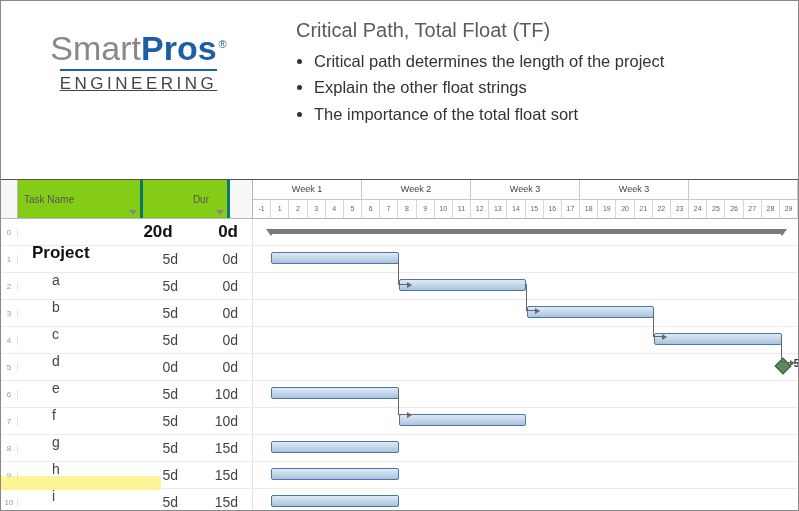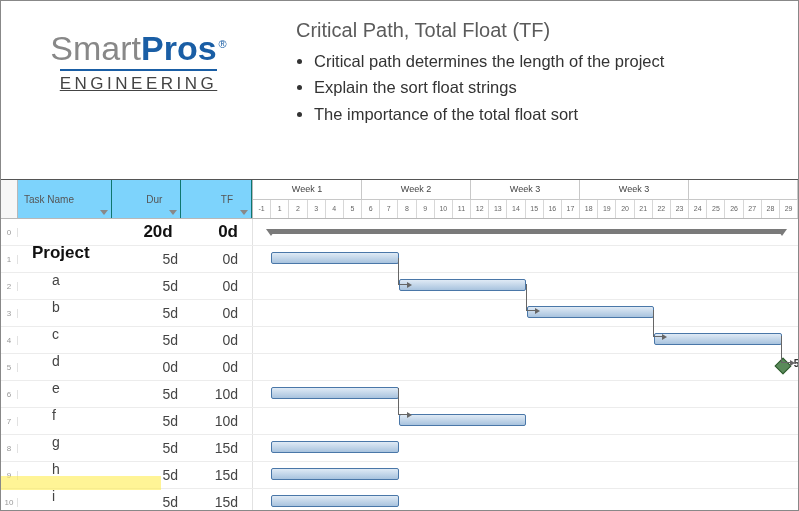--- a/index.html
+++ b/index.html
@@ -97,23 +97,23 @@
     width: 234px;
     display: flex;
     align-items: stretch;
     font-size: 10px;
     color: #555;
   }
   .lh-cell {
     display: flex;
     align-items: center;
     padding: 0 6px;
-    border-right: 1px solid #0f766e;
+    border-right: 3px solid #0f766e;
     position: relative;
-    background: #7dd3fc;
+    background: #84cc16;
   }
   .lh-cell .caret {
     position: absolute;
     right: 3px; bottom: 3px;
     border-left: 4px solid transparent;
     border-right: 4px solid transparent;
     border-top: 5px solid #888;
   }
   .lh-task { width: 110px; }
   .lh-dur  { width: 60px; justify-content: flex-end; padding-right: 18px; }
@@ -254,41 +254,37 @@
     <div class="logo">
       <div class="brand">
         <span>Smart</span><b>Pros</b><span class="reg">®</span>
       </div>
       <div class="sub">ENGINEERING</div>
     </div>
     <div class="title-block">
       <h2 class="title">Critical Path, Total Float (TF)</h2>
       <ul class="bullets">
         <li>Critical path determines the length of the project</li>
-        <li>Explain the sort float strings</li>
+        <li>Explain the other float strings</li>
         <li>The importance of the total float sort</li>
       </ul>
     </div>
   </div>
 
   <div class="sheet">
 
     <div class="colhdr">
       <div class="idx-h"></div>
       <div class="left-cols">
         <div class="lh-cell lh-task">
           <span>Task Name</span>
           <span class="caret"></span>
         </div>
         <div class="lh-cell lh-dur">
           <span>Dur</span>
-          <span class="caret"></span>
-        </div>
-        <div class="lh-cell lh-tf">
-          <span>TF</span>
           <span class="caret"></span>
         </div>
       </div>
       <div class="timeline-head">
         <div class="weeks" id="weeks">
             <div class="week">Week 1</div>
             <div class="week">Week 2</div>
             <div class="week">Week 3</div>
             <div class="week">Week 3</div>
             <div class="week"></div>

